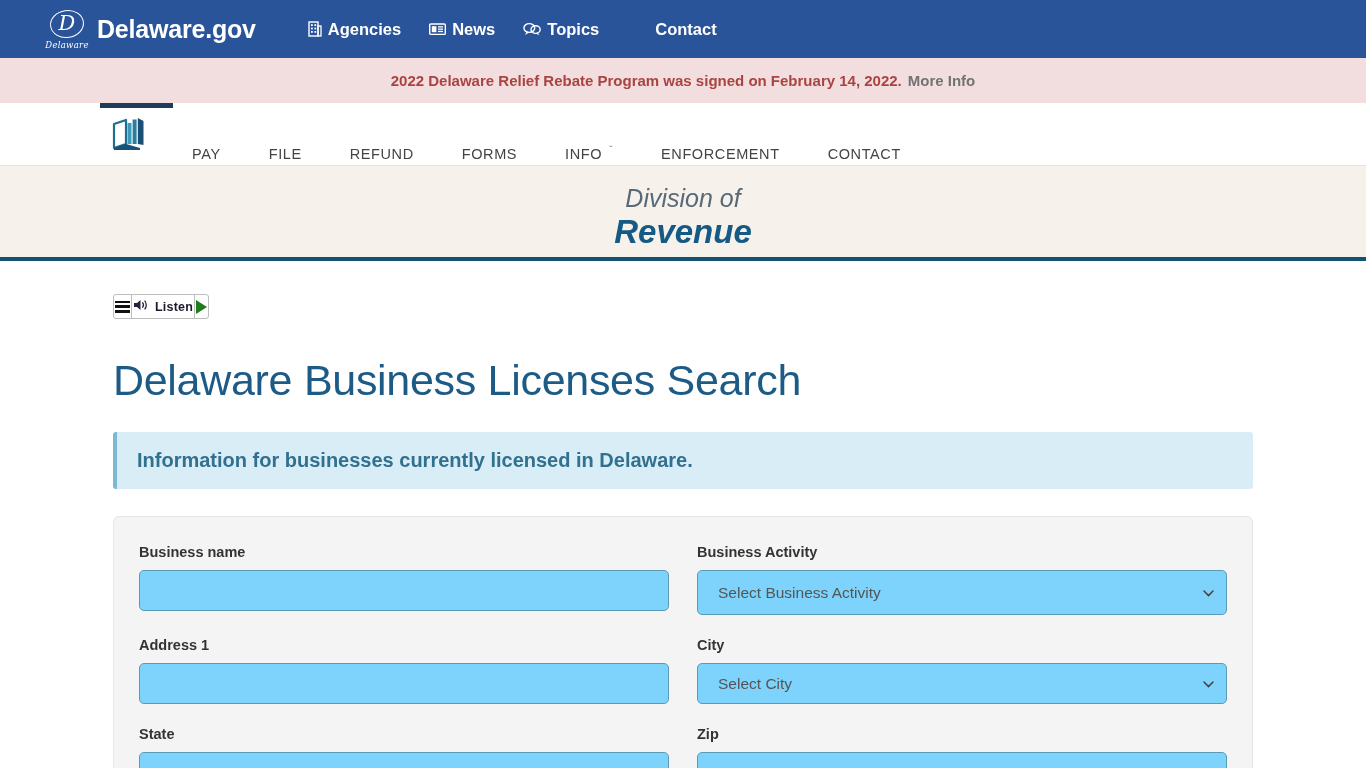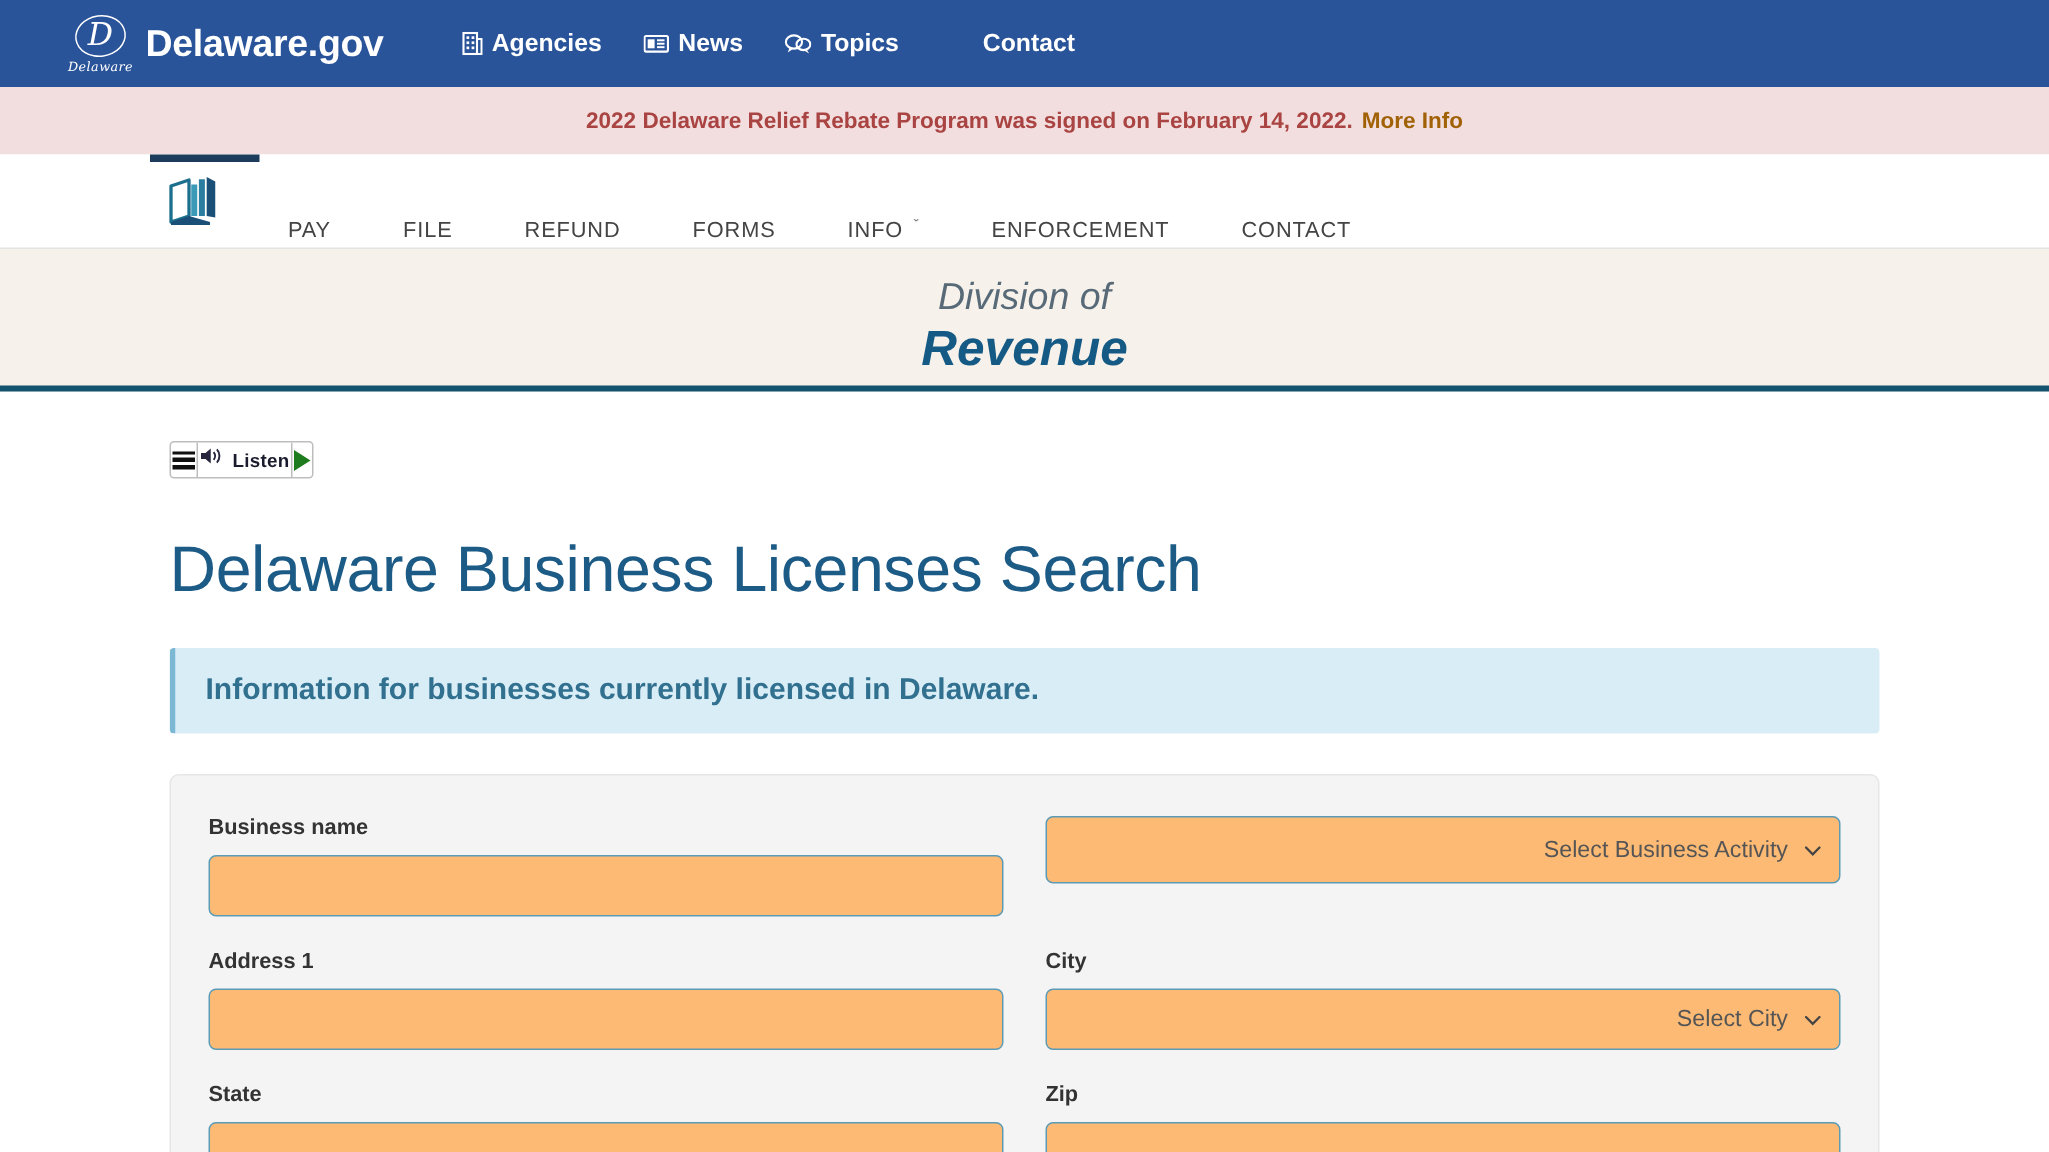--- a/index.html
+++ b/index.html
@@ -97,21 +97,21 @@
     height: 45px;
     background: #f2dede;
     display: flex;
     align-items: center;
     justify-content: center;
     font-size: 15px;
     font-weight: bold;
   }
   .alert-bar .alert-text { color: #a94442; }
   .alert-bar .alert-link {
-    color: #a16207;
+    color: #737373;
     margin-left: 6px;
     text-decoration: none;
     font-weight: bold;
   }
 
   
   .agency-nav {
     height: 63px;
     background: #ffffff;
     border-bottom: 1px solid #e3e3e3;
@@ -263,27 +263,26 @@
     color: #333333;
     margin-bottom: 10px;
   }
   .field-input,
   .field-select {
     display: block;
     width: 100%;
     height: 41px;
     border: 1px solid #5b9bb5;
     border-radius: 5px;
-    background: #fdba74;
+    background: #7dd3fc;
     font-size: 15.5px;
     font-family: "Liberation Sans", sans-serif;
     color: #555555;
-    padding: 0 8px;
+    padding: 0 20px;
     outline: none;
-    text-align: right;
   }
   .select-wrap { position: relative; }
   .field-select {
     appearance: none;
     -webkit-appearance: none;
     -moz-appearance: none;
     padding-right: 34px;
     cursor: pointer;
     line-height: 39px;
   }
@@ -449,20 +448,21 @@
   
   <div class="search-panel">
     <div class="form-grid">
 
       <div class="field">
         <label class="field-label">Business name</label>
         <input class="field-input" type="text" placeholder="" style="">
       </div>
 
       <div class="field">
+        <label class="field-label">Business Activity</label>
         <div class="select-wrap">
           <select class="field-select select-tall">
             <option>Select Business Activity</option>
           </select>
           <span class="select-caret">
             <svg width="11" height="7" viewBox="0 0 11 7">
                 <path d="M1 1 L5.5 5.6 L10 1" fill="none" stroke="#444" stroke-width="1.5" stroke-linecap="round"></path>
               </svg>
           </span>
         </div>

